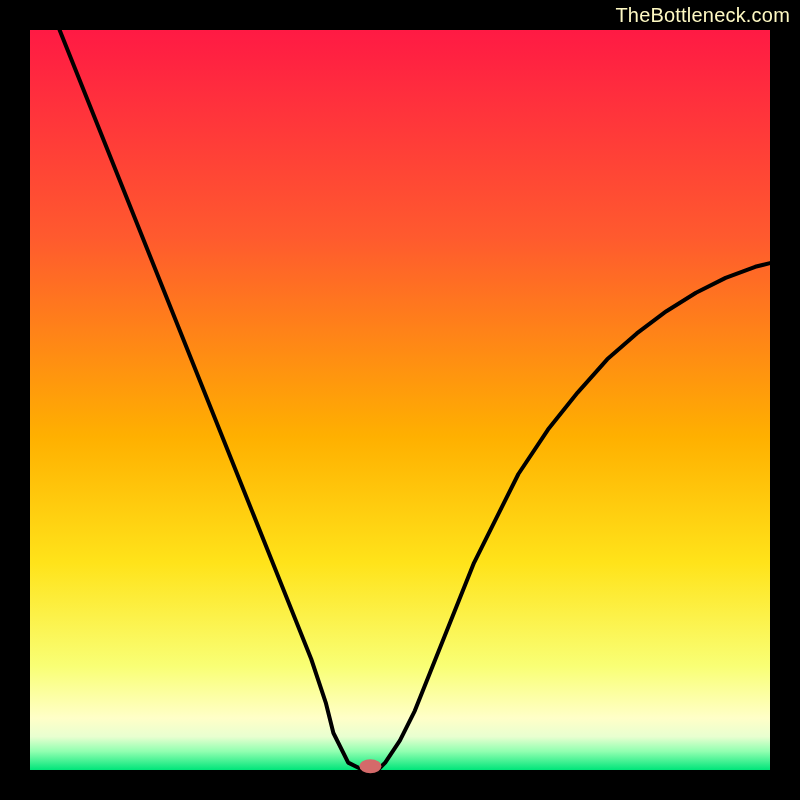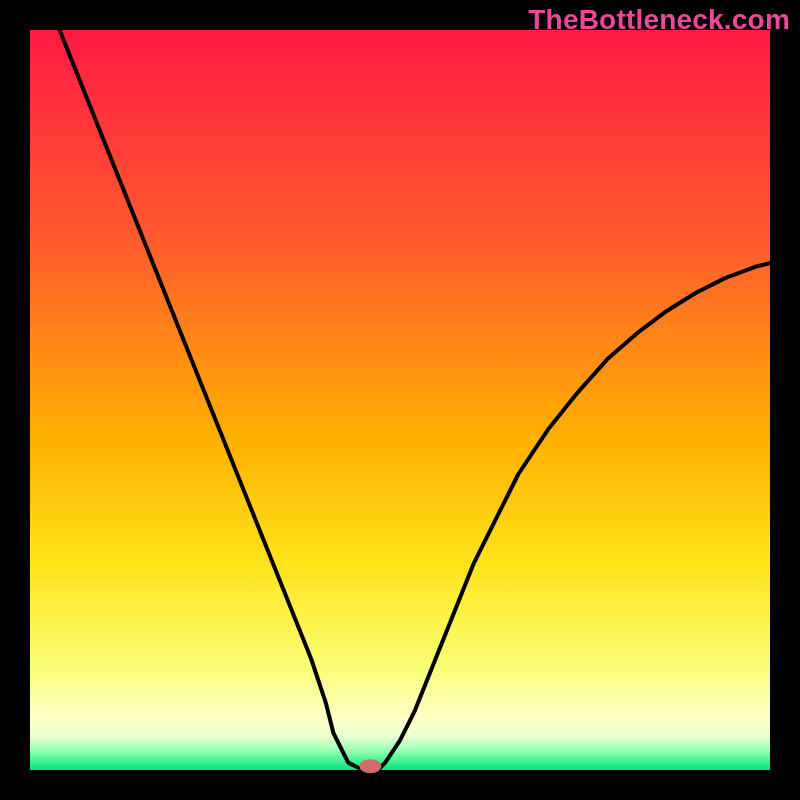--- a/index.html
+++ b/index.html
@@ -14,23 +14,23 @@
   .frame {
     position: relative;
     width: 800px;
     height: 800px;
     background: #000;
   }
   .watermark {
     position: absolute;
     top: 4px;
     right: 10px;
-    color: #ec4899;
-    font-size: 28px;
-    font-weight: 700;
+    color: #fef9c3;
+    font-size: 20px;
+    font-weight: 400;
     letter-spacing: 0.2px;
     user-select: none;
   }
   svg {
     display: block;
     position: absolute;
     top: 0;
     left: 0;
   }
 </style>

